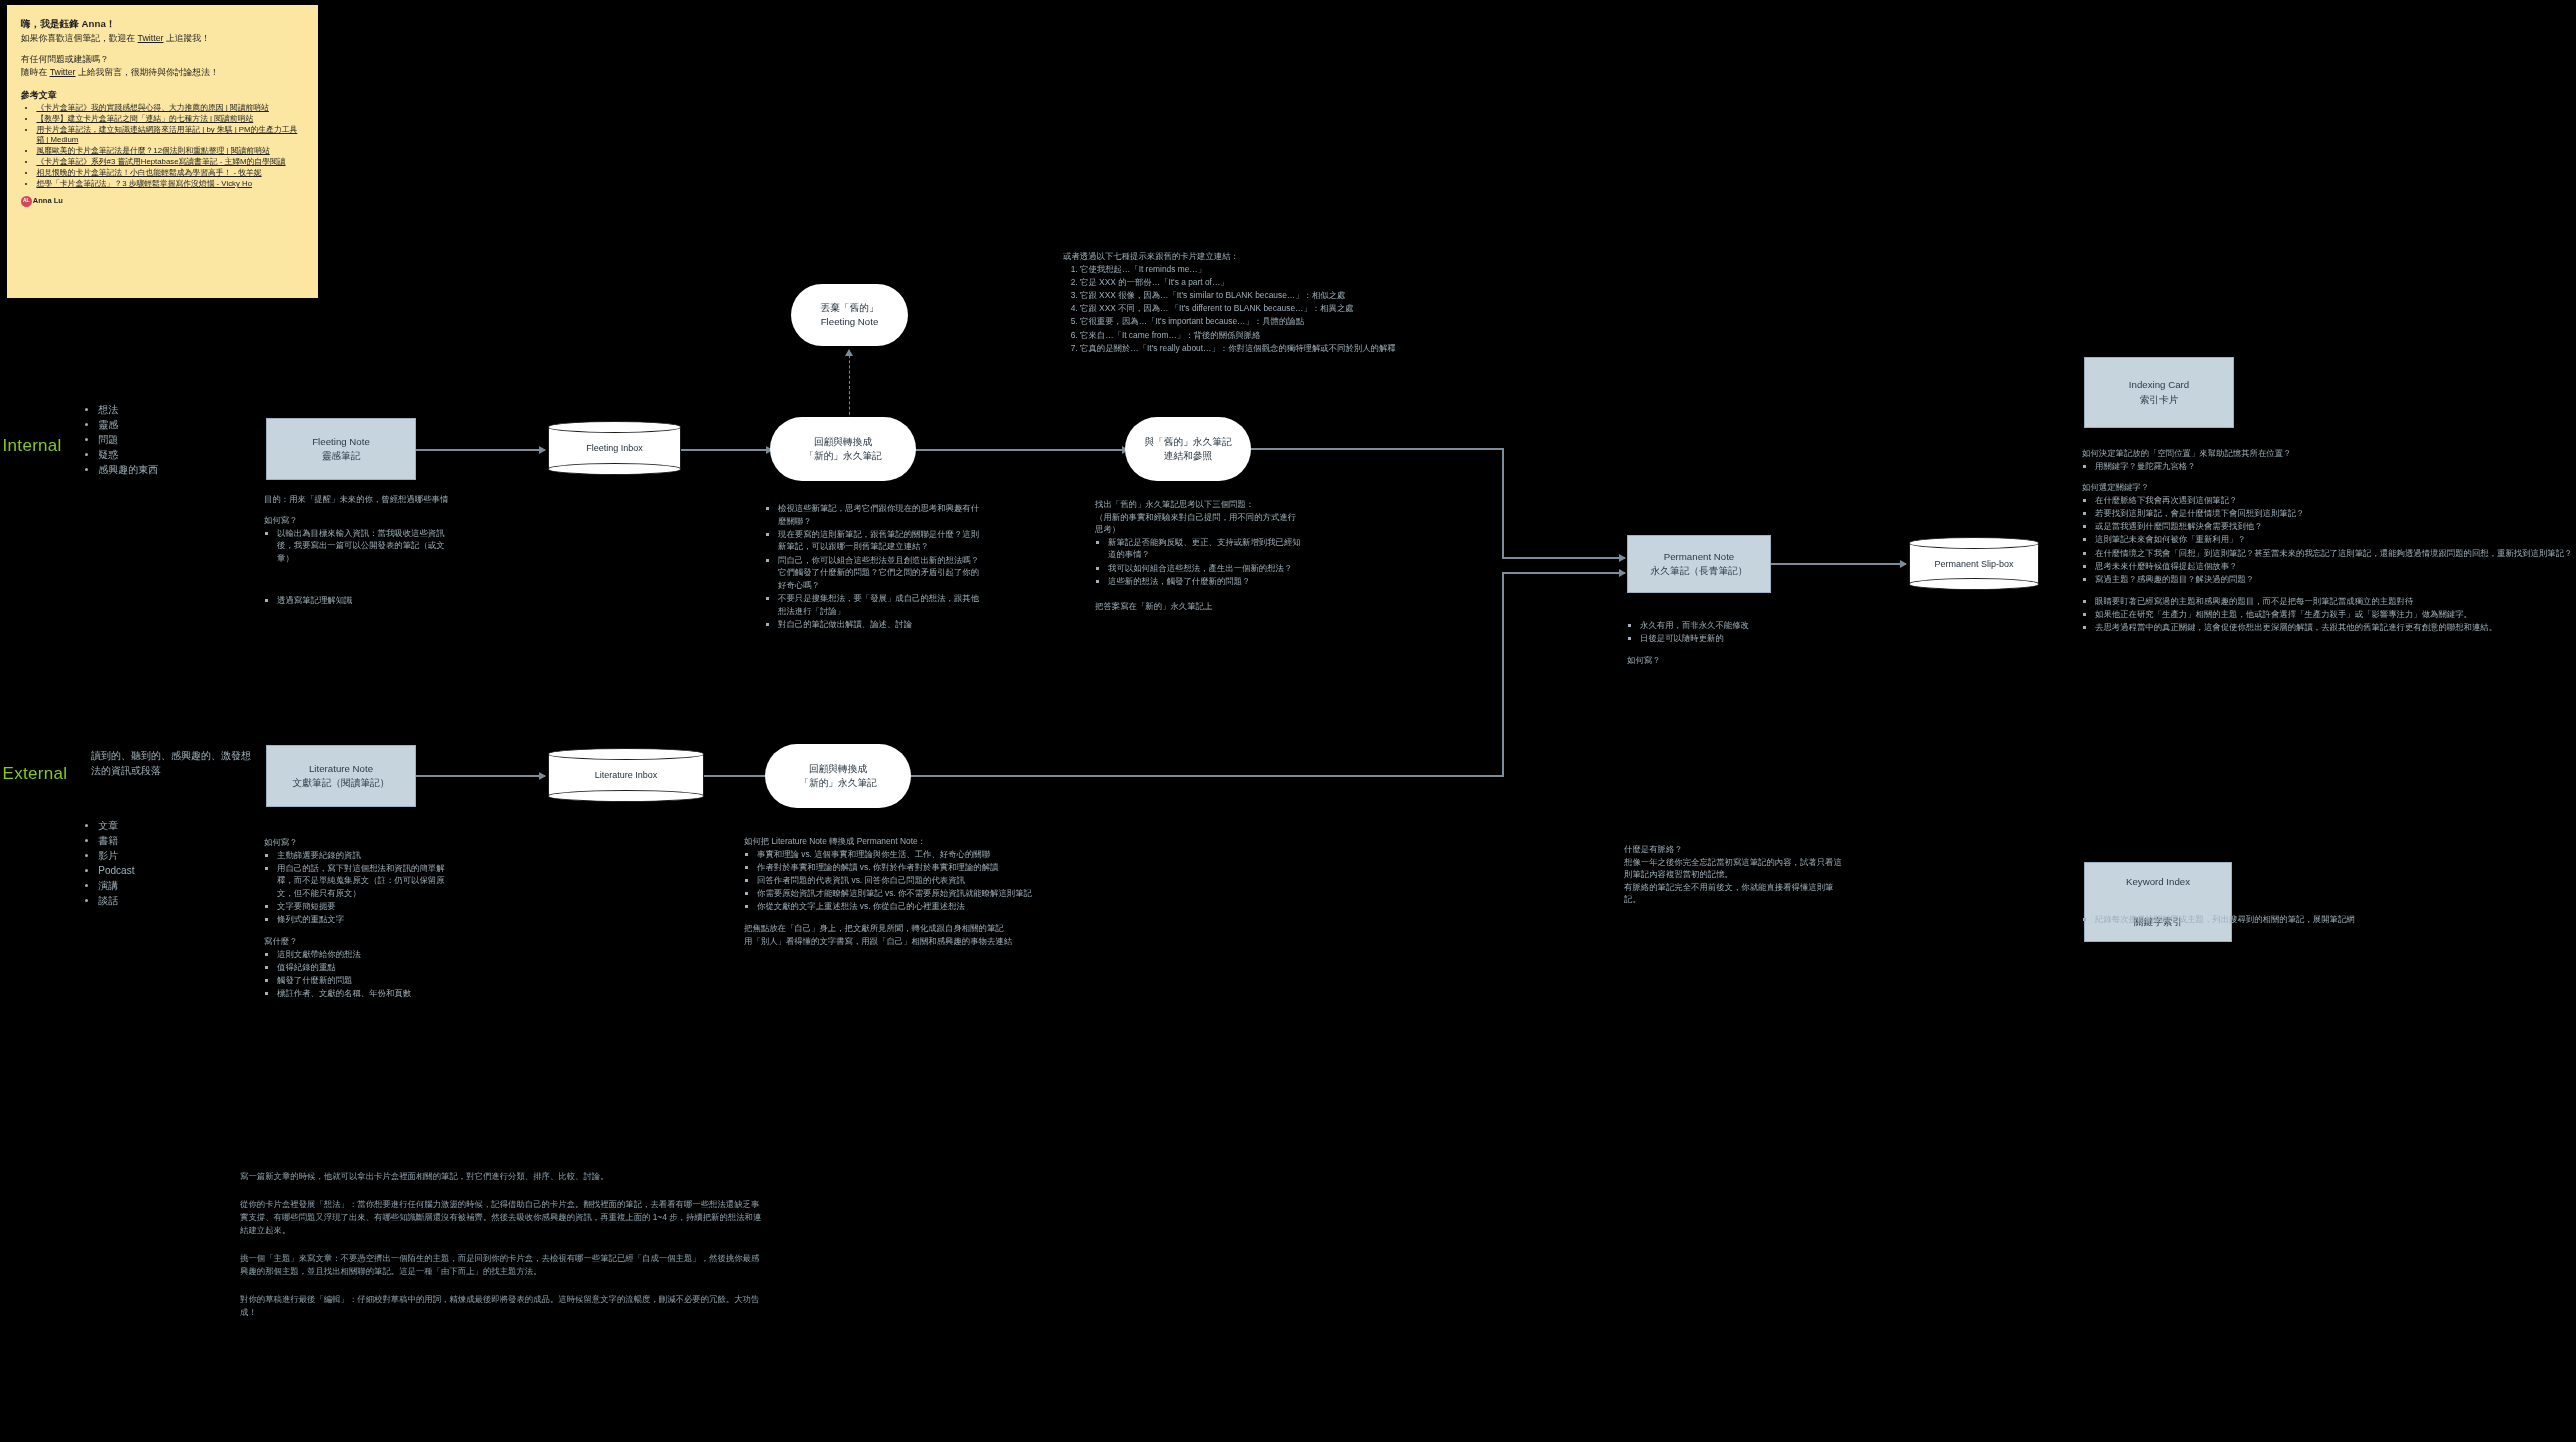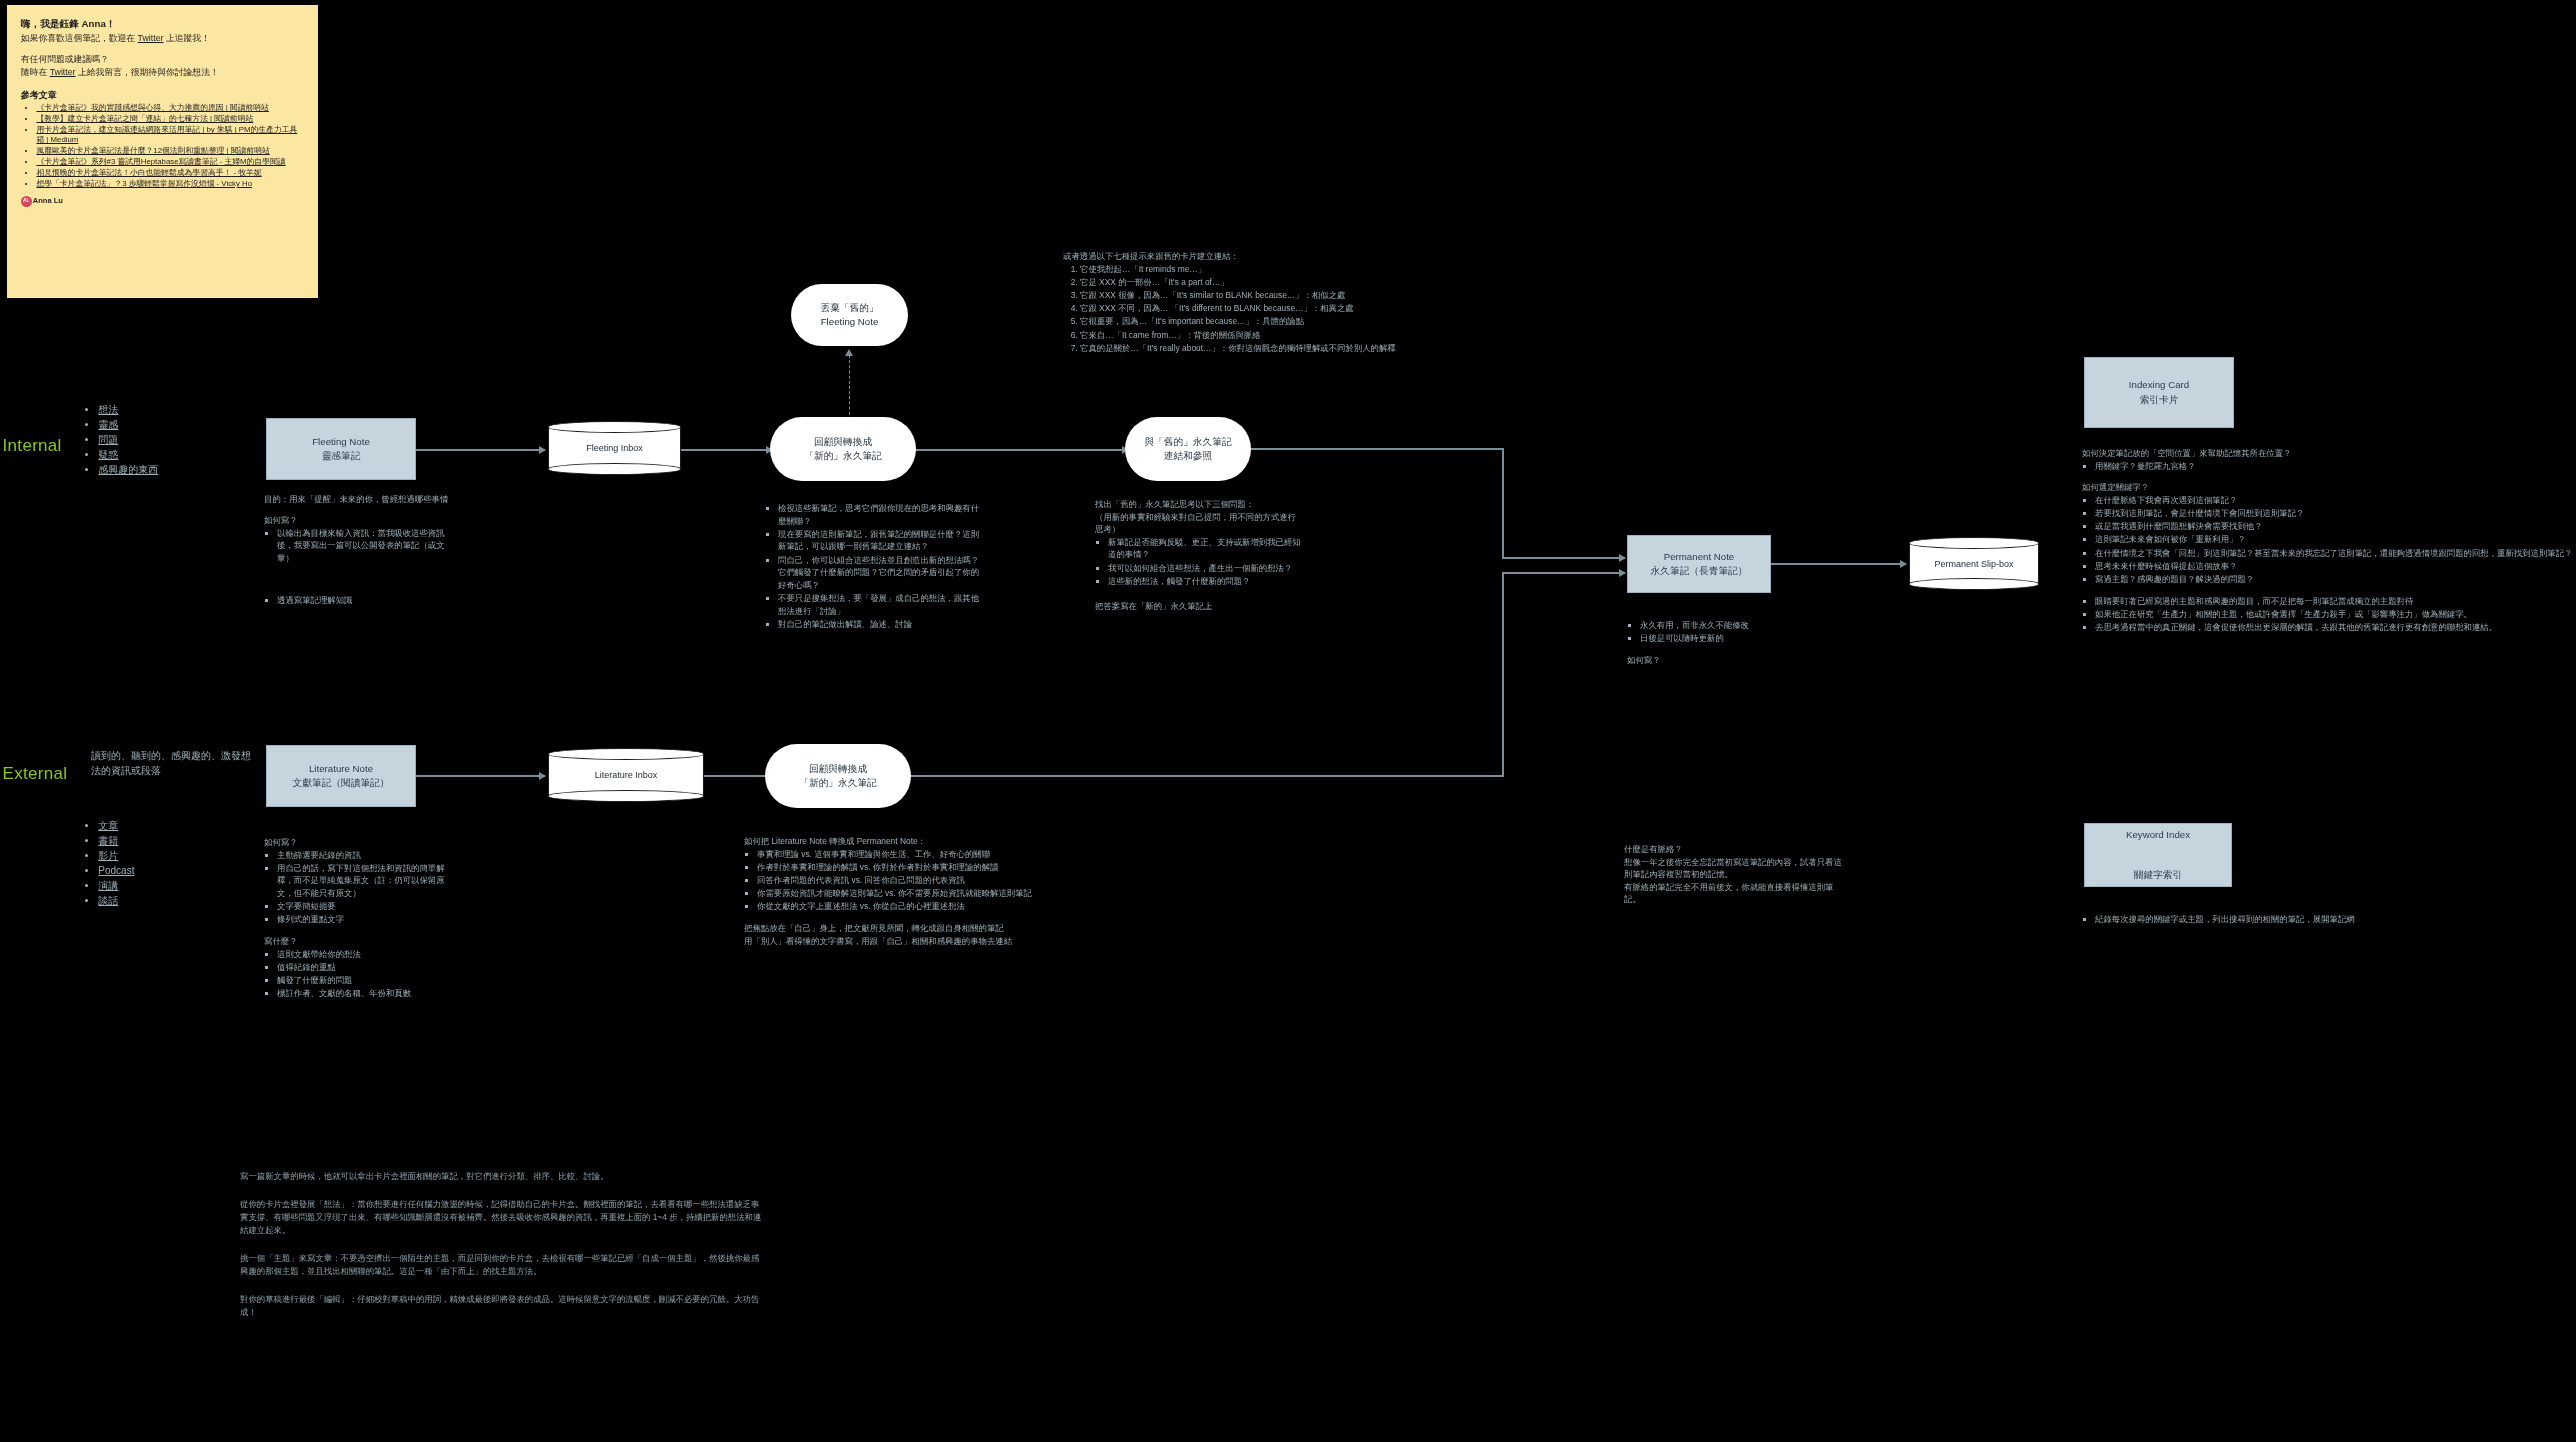--- a/index.html
+++ b/index.html
@@ -27,21 +27,21 @@
   #sticky .author{ display:flex; align-items:center; gap:1px; margin-top:6.5px; }
   #sticky .avatar{
     width:11px;height:11px;border-radius:50%;background:#d6455a;color:#fff;
     font-size:4.9px;display:flex;align-items:center;justify-content:center;font-weight:bold;
   }
   #sticky .author .nm{font-size:7.5px;font-weight:bold;color:#1e1e1e;}
 
   
   .lane-label{ font-size:17px; color:#84cc16; letter-spacing:0.3px; }
   .src-list{ font-size:10px; color:#9fb0ba; line-height:1.5; }
-  .src-list li{ margin-left:14.3px; list-style:disc;text-decoration:underline; }
+  .src-list li{ margin-left:14.3px; list-style:disc; }
   .src-head{ font-size:10px; color:#9fb0ba; line-height:1.45; }
 
   .box{
     background:#c6d4de; color:#2b3b47; border:0.6px solid #9bb0c0;
     display:flex; flex-direction:column; align-items:center; justify-content:center;
     text-align:right; font-size:9.7px; line-height:1.45;
   }
   .pill{
     background:#ffffff; color:#22303c; border-radius:648px;
     display:flex; flex-direction:column; align-items:center; justify-content:center;
@@ -215,21 +215,21 @@
   <div class="top"></div>
   <div class="bot"></div>
   <div class="lbl">Permanent Slip-box</div>
 </div>
 
 <div class="abs box" style="left:2084px; top:357px; width:150px; height:71px;">
   <div>Indexing Card</div>
   <div>索引卡片</div>
 </div>
 
-<div class="abs box" style="left:2084px; top:823px; width:148px; height:64px;gap:26px;">
+<div class="abs box" style="left:2084px; top:862px; width:148px; height:80px;gap:26px;">
   <div>Keyword Index</div>
   <div>關鍵字索引</div>
 </div>
 
 <div class="abs txt" style="left:264px; top:493px; width:194px;">
   <span class="hd">目的：用來「提醒」未來的你，曾經想過哪些事情</span>
   <div class="sp"></div>
   <span class="hd">如何寫？</span>
   <ul>
     <li>以輸出為目標來輸入資訊：當我吸收這些資訊後，我要寫出一篇可以公開發表的筆記（或文章）</li>

